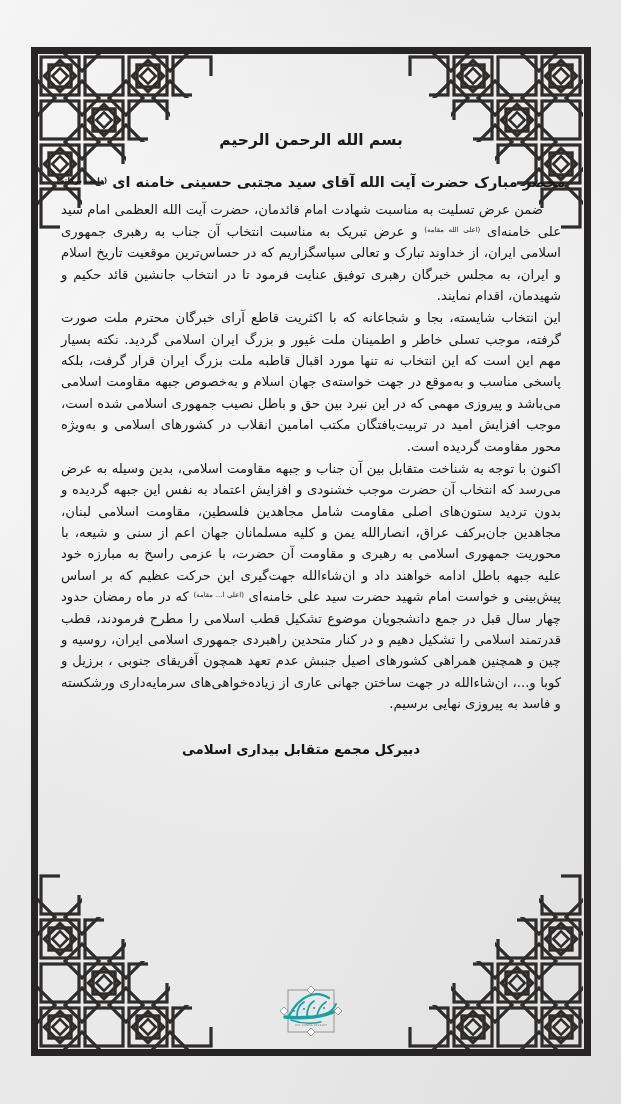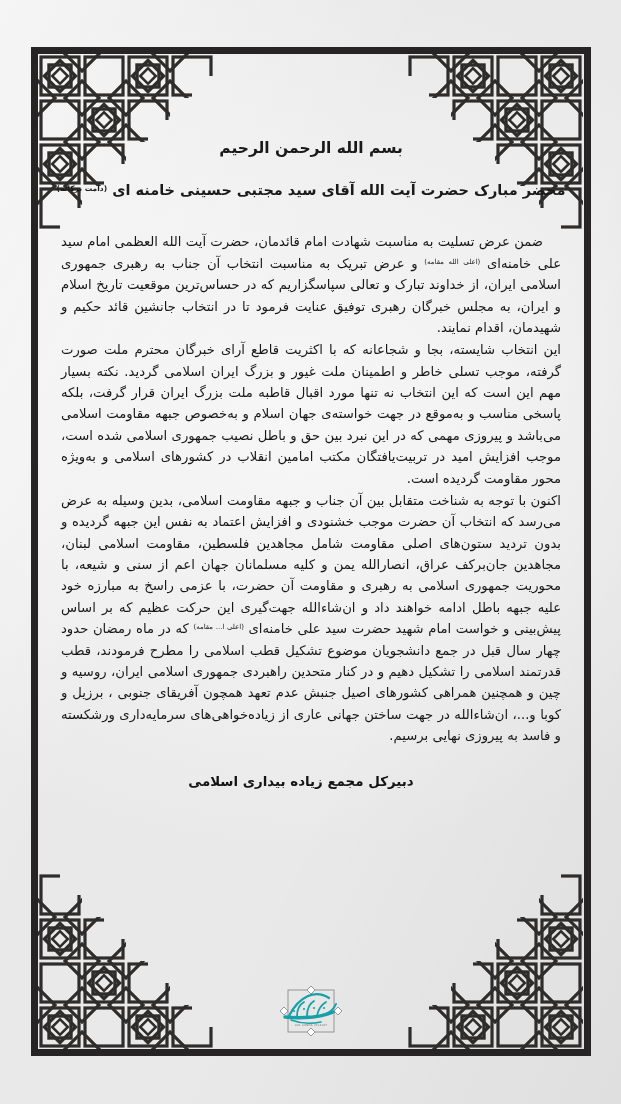--- a/index.html
+++ b/index.html
@@ -63,40 +63,40 @@
 
   .c-tl { left: 38px;  top: 54px; }
   .c-tr { left: 407px; top: 54px; transform: scaleX(-1); }
   .c-bl { left: 38px;  top: 873px; transform: scaleY(-1); }
   .c-br { left: 407px; top: 873px; transform: scale(-1,-1); }
 
   
   .content {
     position: absolute;
     left: 55px;
-    top: 138px;
+    top: 130px;
     width: 512px;
     z-index: 6;
     color: #1a1a1a;
   }
 
   .bismillah {
     text-align: center;
     font-size: 15.5px;
     font-weight: 700;
     letter-spacing: .2px;
     margin: 0 0 20px 0;
     line-height: 1.4;
   }
 
   .addressee {
     text-align: center;
     font-size: 14.5px;
     font-weight: 700;
-    margin: 0 0 30px 0;
+    margin: 0 0 6px 0;
     line-height: 1.5;
   }
   .addressee .sup {
     font-size: 7.5px;
     font-weight: 700;
     vertical-align: 4px;
     letter-spacing: 0;
   }
 
   .body-text { margin: 0 6px; }
@@ -258,21 +258,21 @@
         <span>این انتخاب شایسته، بجا و شجاعانه که با اکثریت قاطع آرای خبرگان محترم ملت صورت گرفته، موجب تسلی خاطر و اطمینان ملت غیور و بزرگ ایران اسلامی گردید. نکته بسیار مهم این است که این انتخاب نه تنها مورد اقبال قاطبه ملت بزرگ ایران قرار گرفت، بلکه پاسخی مناسب و به‌موقع در جهت خواسته‌ی جهان اسلام و به‌خصوص جبهه مقاومت اسلامی می‌باشد و پیروزی مهمی که در این نبرد بین حق و باطل نصیب جمهوری اسلامی شده است، موجب افزایش امید در تربیت‌یافتگان مکتب امامین انقلاب در کشورهای اسلامی و به‌ویژه محور مقاومت گردیده است.</span><span class="sup"></span><span></span>
       </p>
 
       <p class="para">
         <span>اکنون با توجه به شناخت متقابل بین آن جناب و جبهه مقاومت اسلامی، بدین وسیله به عرض می‌رسد که انتخاب آن حضرت موجب خشنودی و افزایش اعتماد به نفس این جبهه گردیده و بدون تردید ستون‌های اصلی مقاومت شامل مجاهدین فلسطین، مقاومت اسلامی لبنان، مجاهدین جان‌برکف عراق، انصارالله یمن و کلیه مسلمانان جهان اعم از سنی و شیعه، با محوریت جمهوری اسلامی به رهبری و مقاومت آن حضرت، با عزمی راسخ به مبارزه خود علیه جبهه باطل ادامه خواهند داد و ان‌شاءالله جهت‌گیری این حرکت عظیم که بر اساس پیش‌بینی و خواست امام شهید حضرت سید علی خامنه‌ای </span><span class="sup">(اعلی ا... مقامه)</span><span> که در ماه رمضان حدود چهار سال قبل در جمع دانشجویان موضوع تشکیل قطب اسلامی را مطرح فرمودند، قطب قدرتمند اسلامی را تشکیل دهیم و در کنار متحدین راهبردی جمهوری اسلامی ایران، روسیه و چین و همچنین همراهی کشورهای اصیل جنبش عدم تعهد همچون آفریقای جنوبی ، برزیل و کوبا و...، ان‌شاءالله در جهت ساختن جهانی عاری از زیاده‌خواهی‌های سرمایه‌داری ورشکسته و فاسد به پیروزی نهایی برسیم.</span>
       </p>
 
     </div>
 
     <div class="signature">
-      <div>دبیرکل مجمع زیاده بیداری اسلامی</div>
+      <div>دبیرکل مجمع متقابل بیداری اسلامی</div>
     </div>
 
   </div>
 
   <div class="emblem">
     <svg viewBox="0 0 96 56" xmlns="http://www.w3.org/2000/svg">
 
       <g fill="none" stroke="#8d8d8d" stroke-width="0.9">
         <rect x="25" y="5" width="46" height="42"></rect>
         <path d="M48,1 L52,5 L48,9 L44,5 Z" fill="#ffffff"></path>

